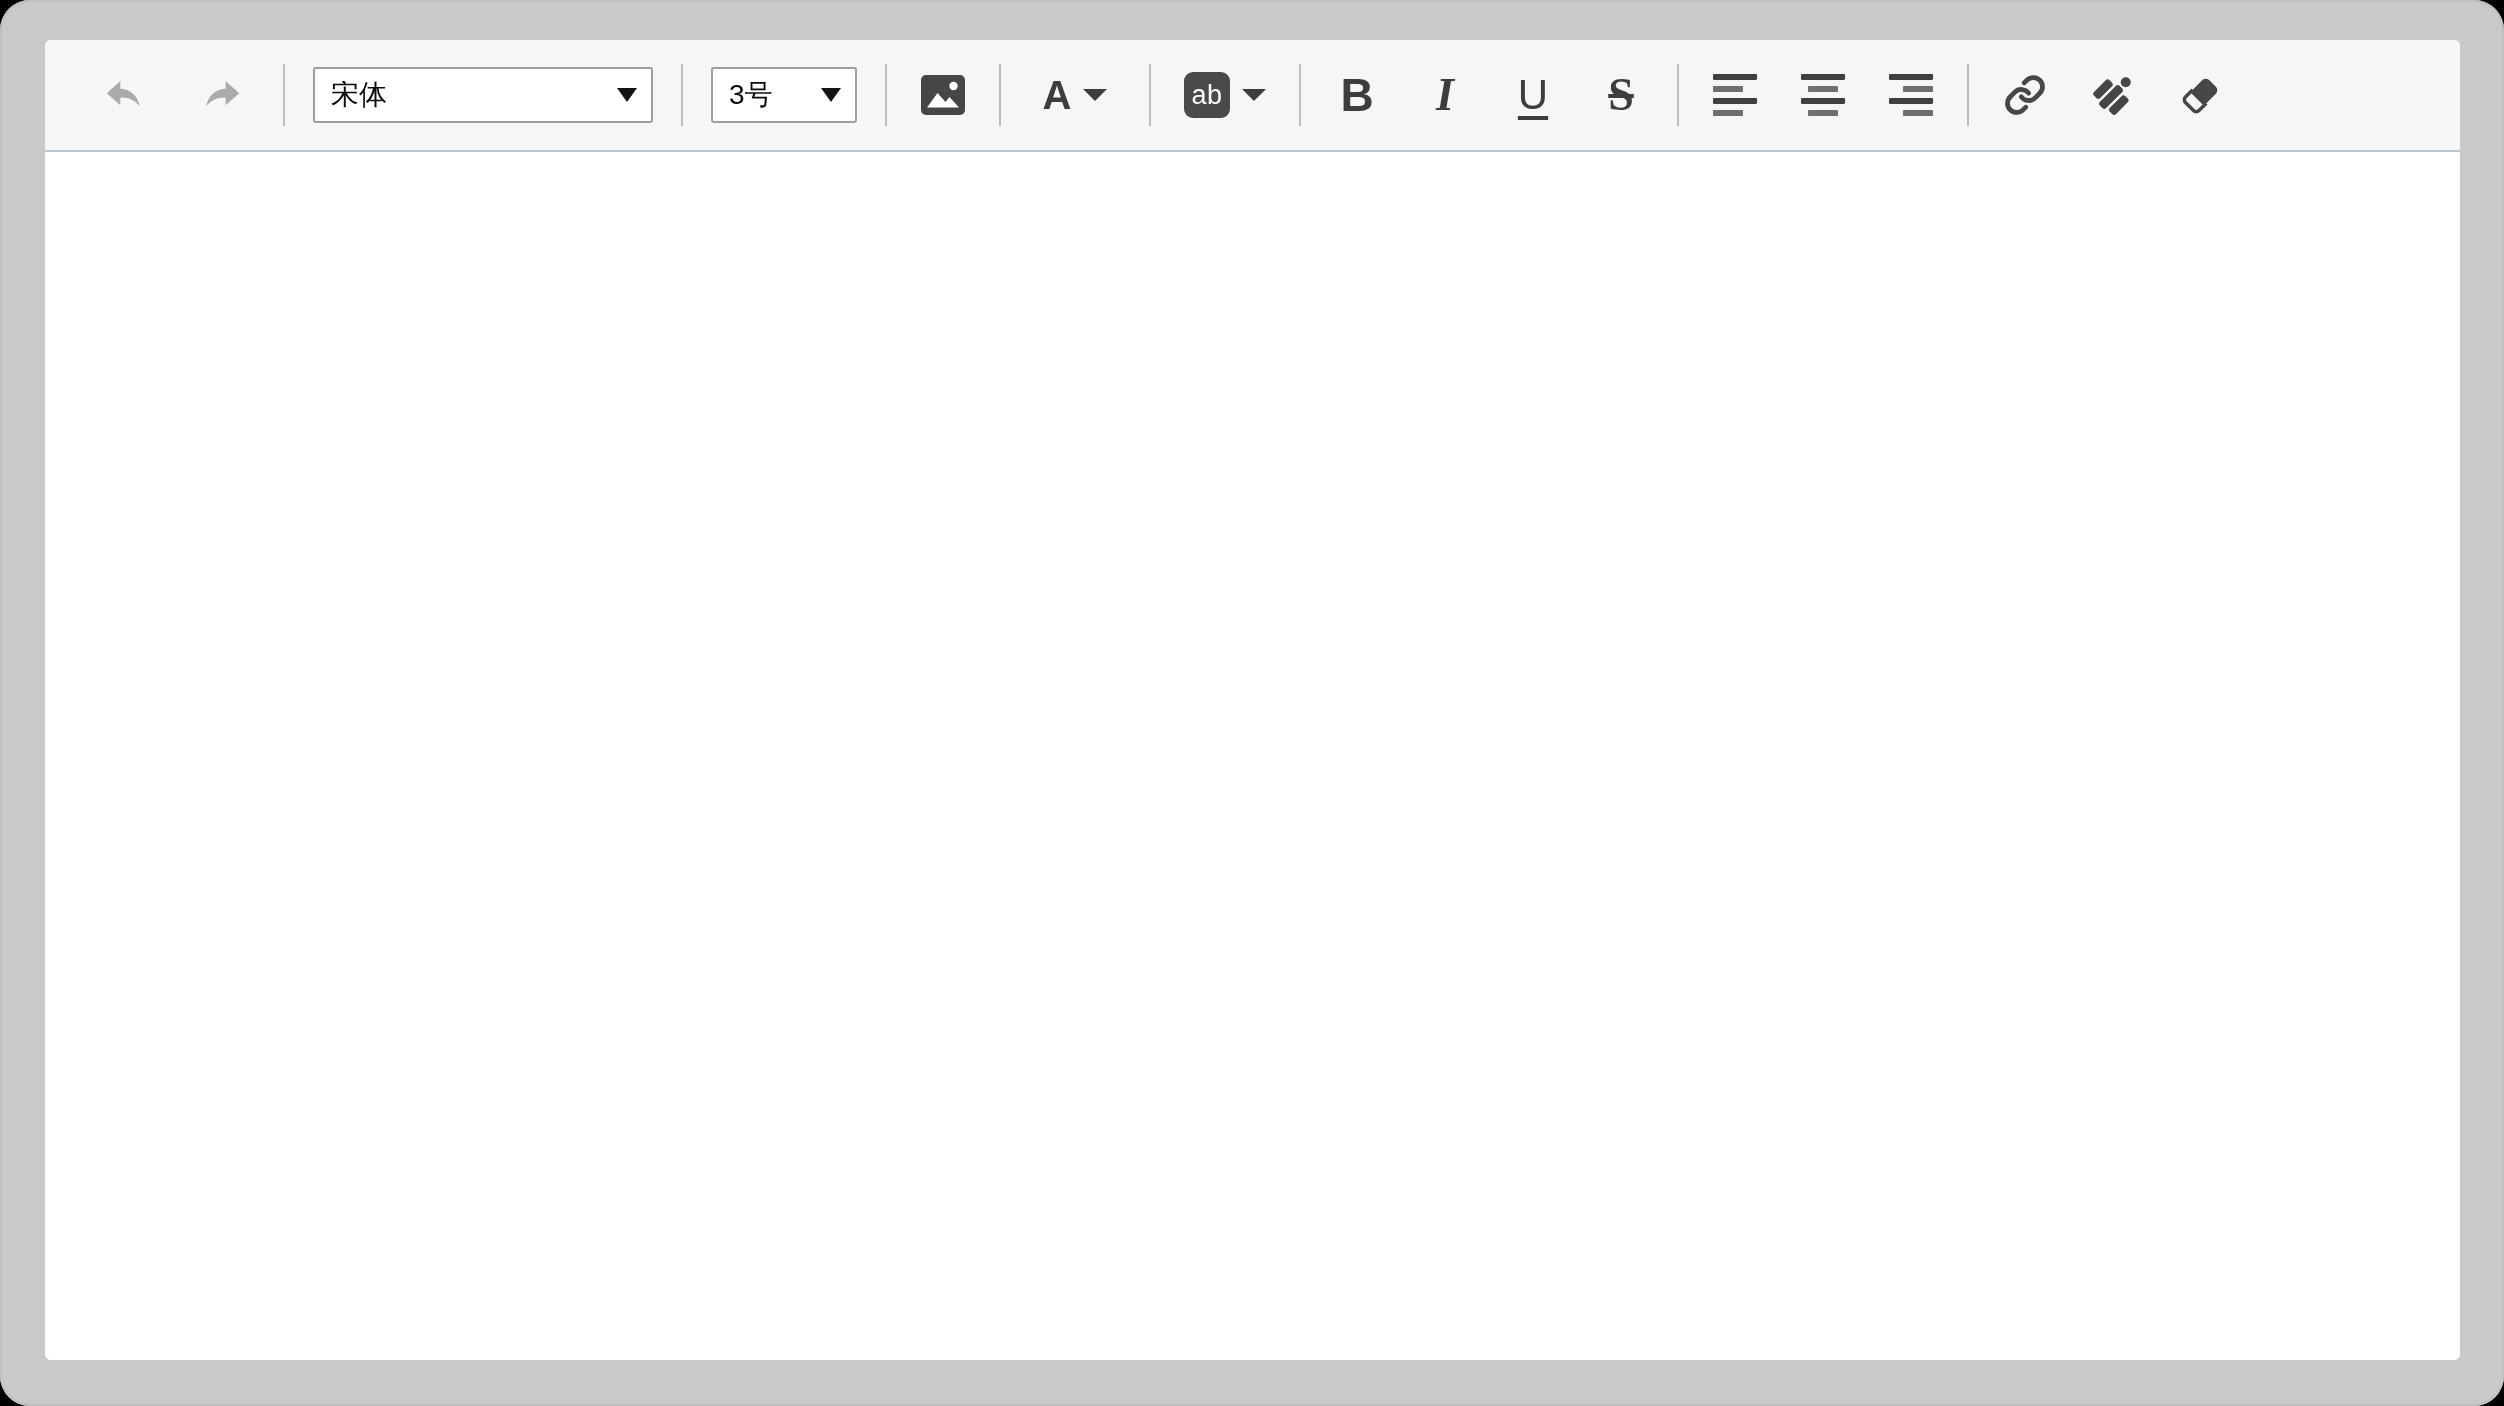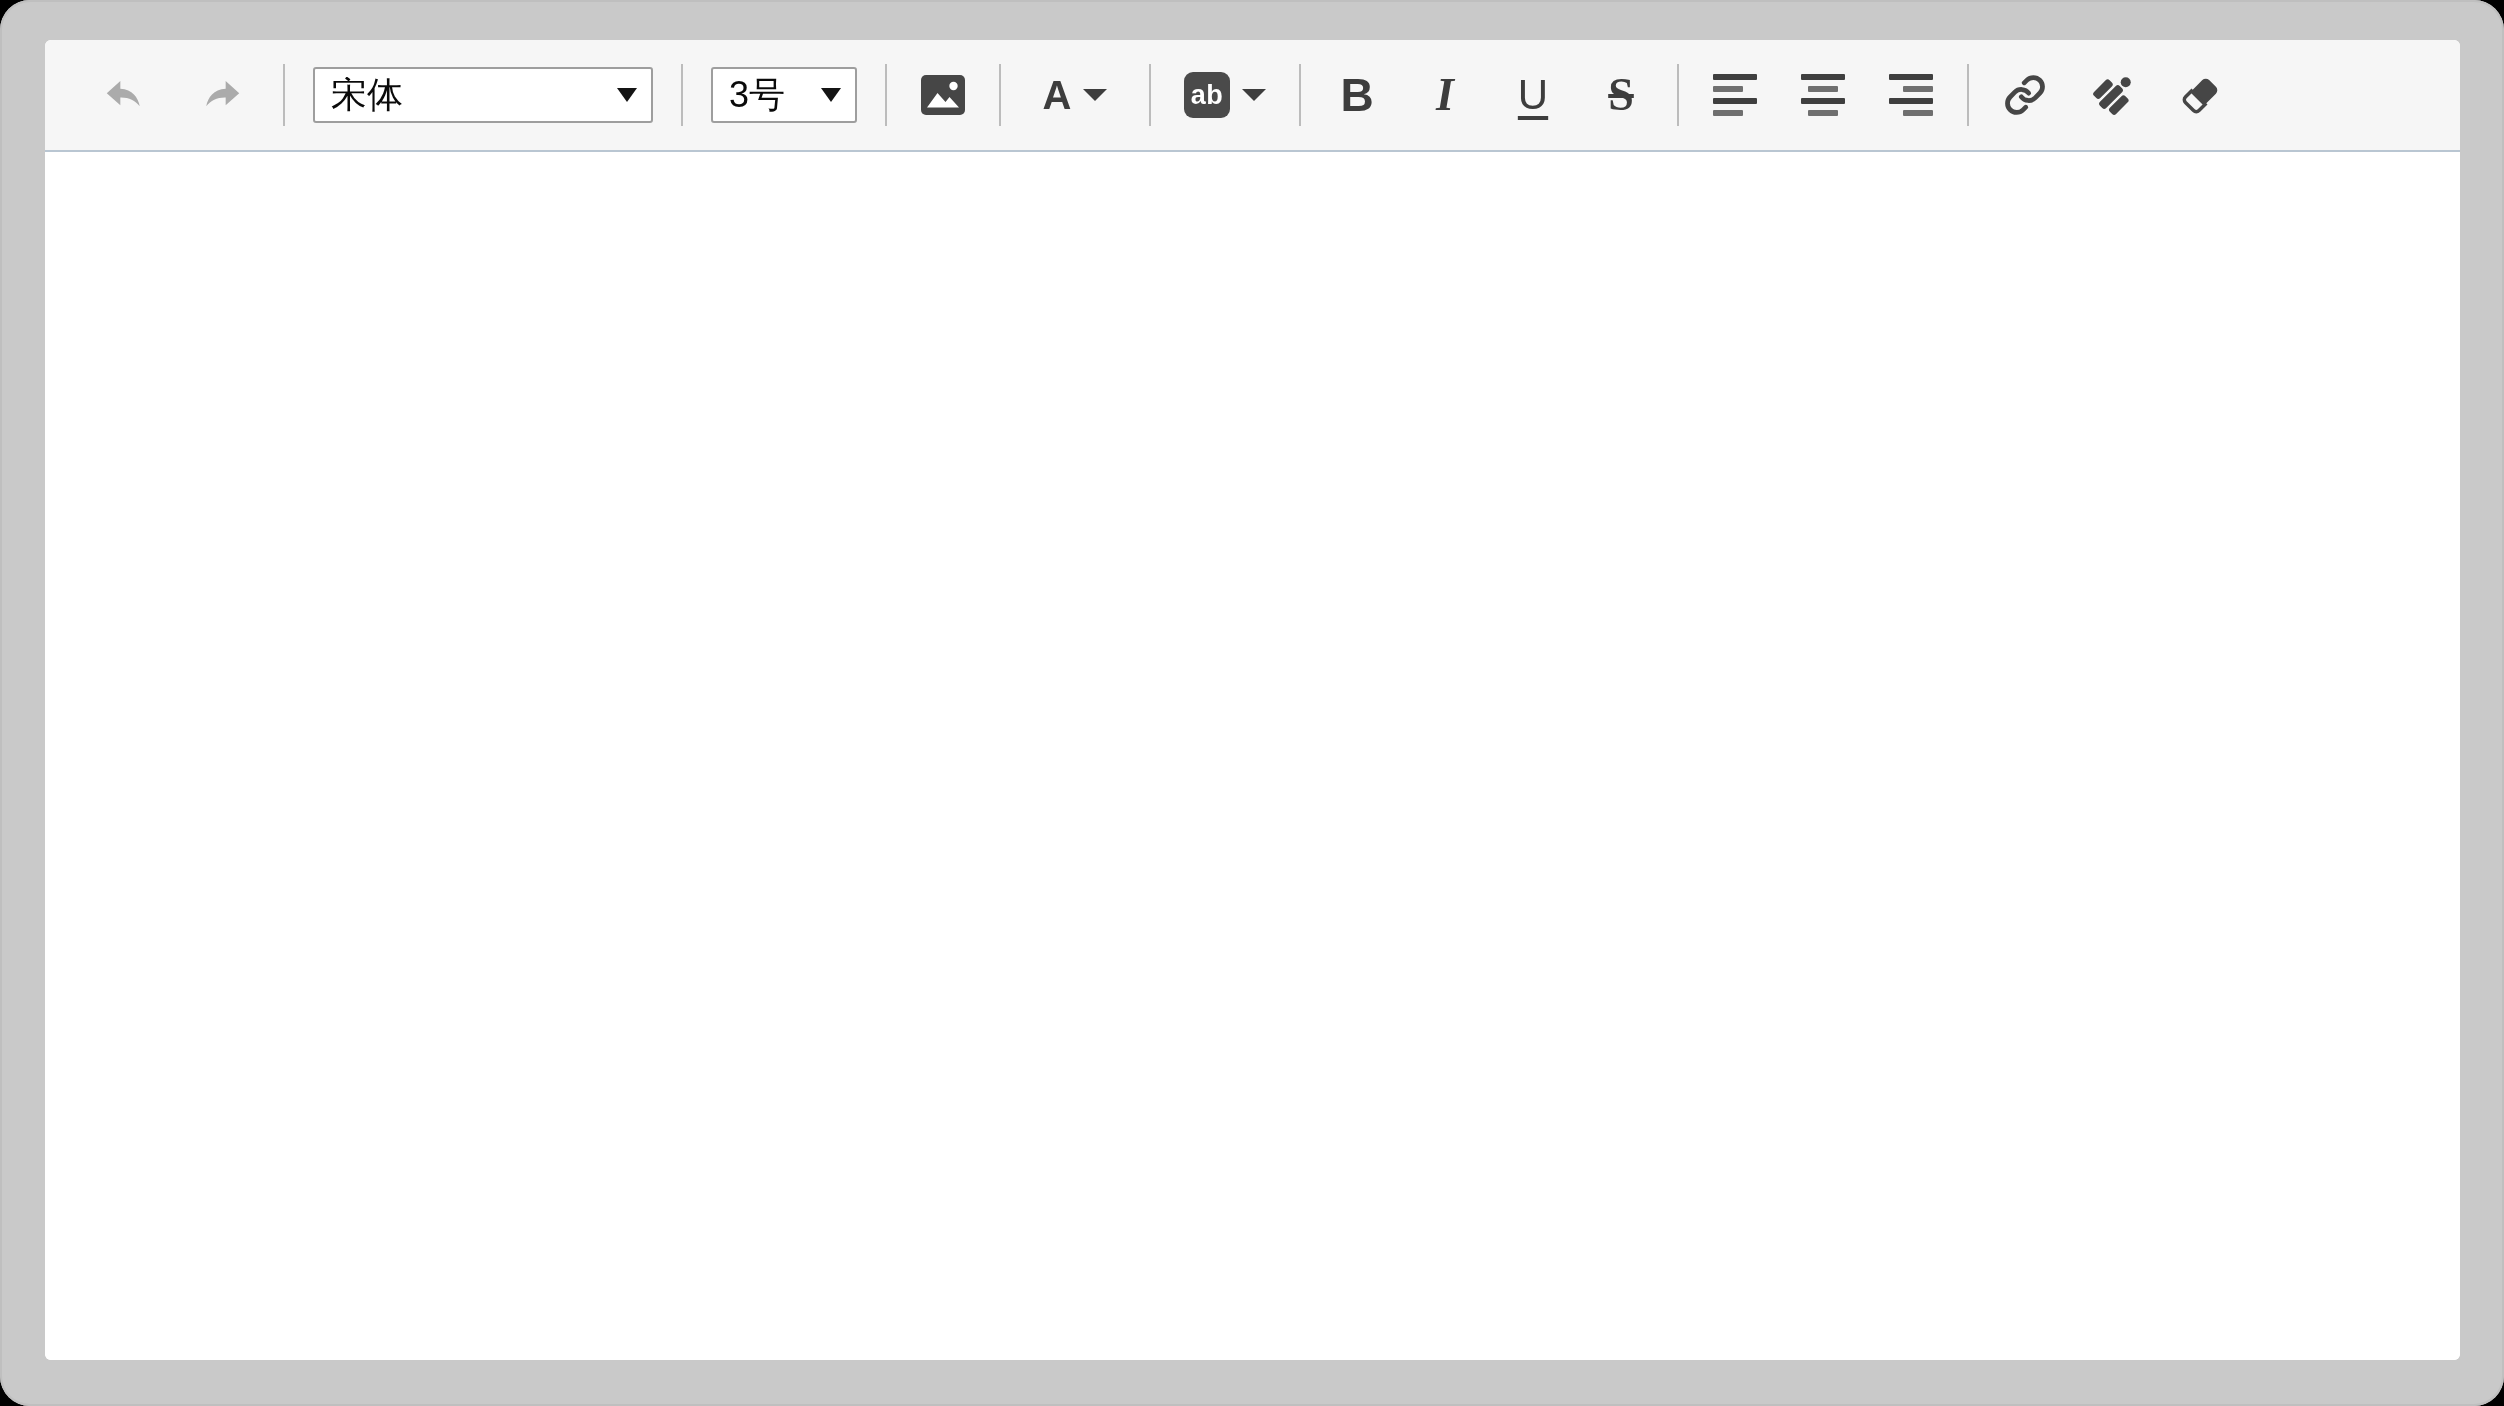--- a/index.html
+++ b/index.html
@@ -57,21 +57,21 @@
     border-radius: 3px;
     margin: 0 16px;
     box-sizing: border-box;
     display: flex; align-items: center; justify-content: space-between;
     padding: 0 14px 0 16px;
     cursor: pointer;
   }
   .tb-select.family { width: 340px; }
   .tb-select.size { width: 146px; justify-content: space-between; }
   .tb-select .value {
-    font-size: 36px; color: #0a0a0a; line-height: 1;
+    font-size: 28px; color: #0a0a0a; line-height: 1;
     white-space: nowrap; overflow: hidden;
   }
   .caret-select {
     width: 0; height: 0;
     border-left: 10px solid transparent;
     border-right: 10px solid transparent;
     border-top: 14px solid #141414;
     flex: 0 0 auto;
   }
   .caret-small {
@@ -107,21 +107,21 @@
   .color-a {
     color: #3d3d3d; font-size: 40px; font-weight: 700; line-height: 1;
   }
   .hl-chip {
     width: 46px; height: 46px;
     background: #4a4a4a;
     border-radius: 9px;
     display: flex; align-items: center; justify-content: center;
   }
   .hl-chip span {
-    color: #ffffff; font-size: 27px; font-weight: 700; line-height: 1;
+    color: #ffffff; font-size: 27px; font-weight: 400; line-height: 1;
     letter-spacing: 0.5px;
   }
   .tb-btn.wide { width: 84px; margin: 0 20px; }
   .align-icon {
     width: 44px; height: 42px;
     display: flex; flex-direction: column; justify-content: space-between;
   }
   .align-icon i { display: block; height: 6px; background: #3f3f3f; border-radius: 1px; }
   .align-icon i.short { width: 30px; background: #6f6f6f; }
   .align-icon.left i.short { align-self: flex-start; }

